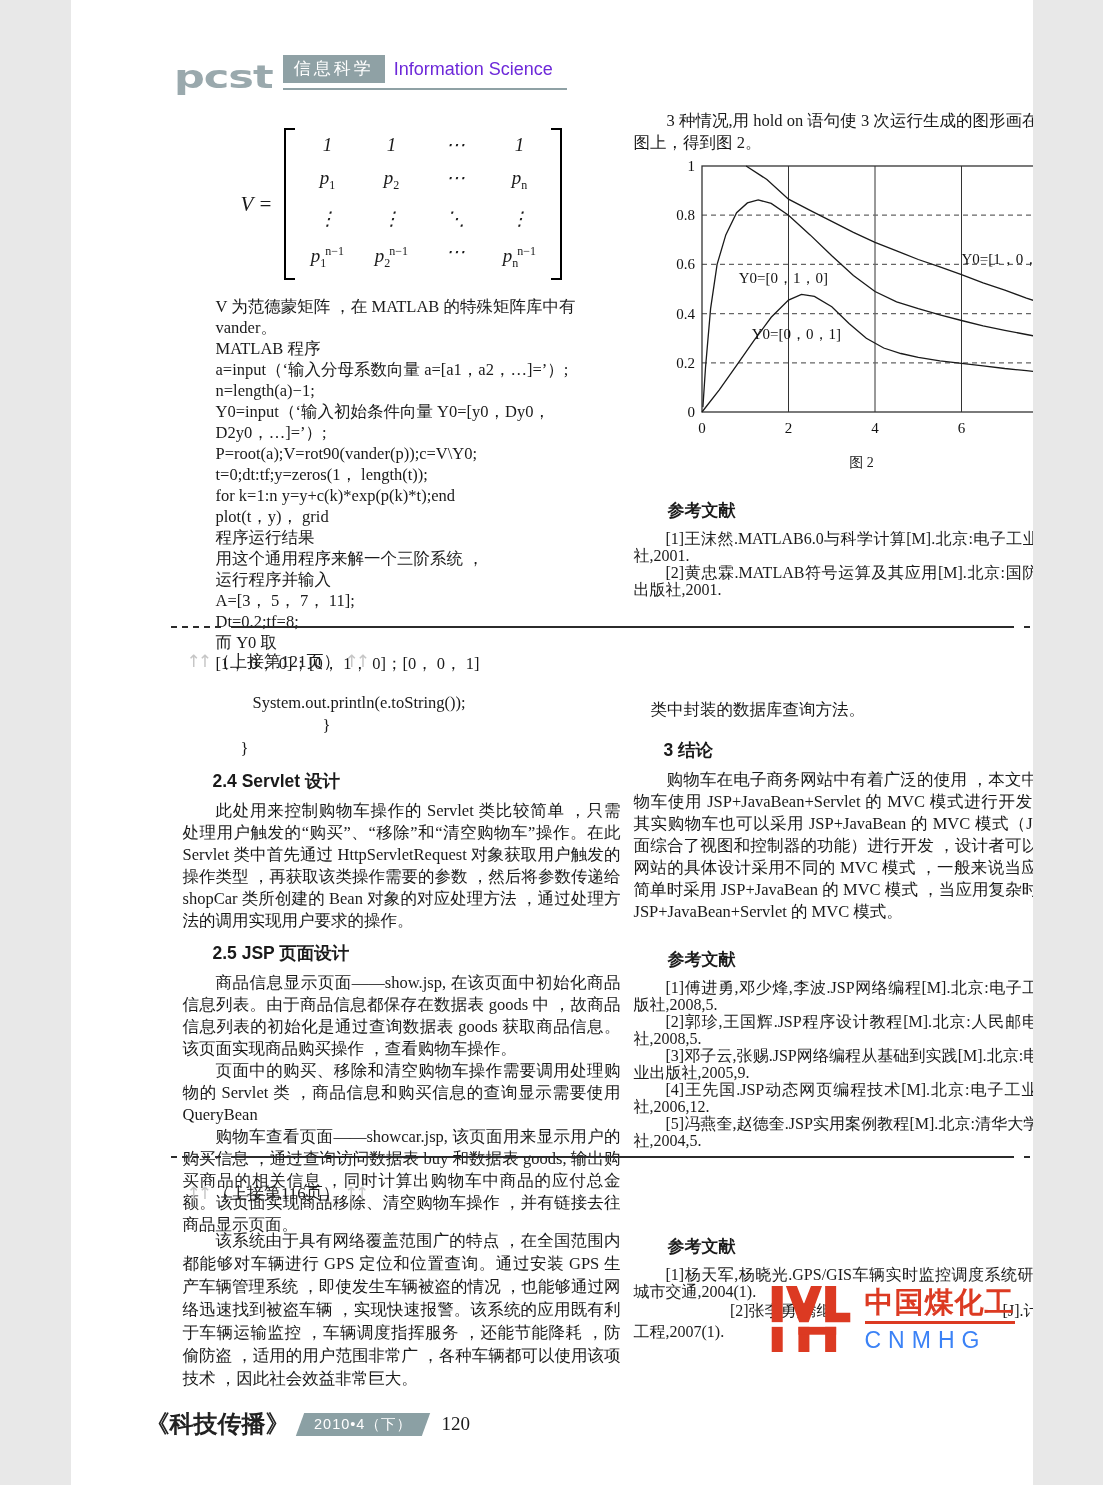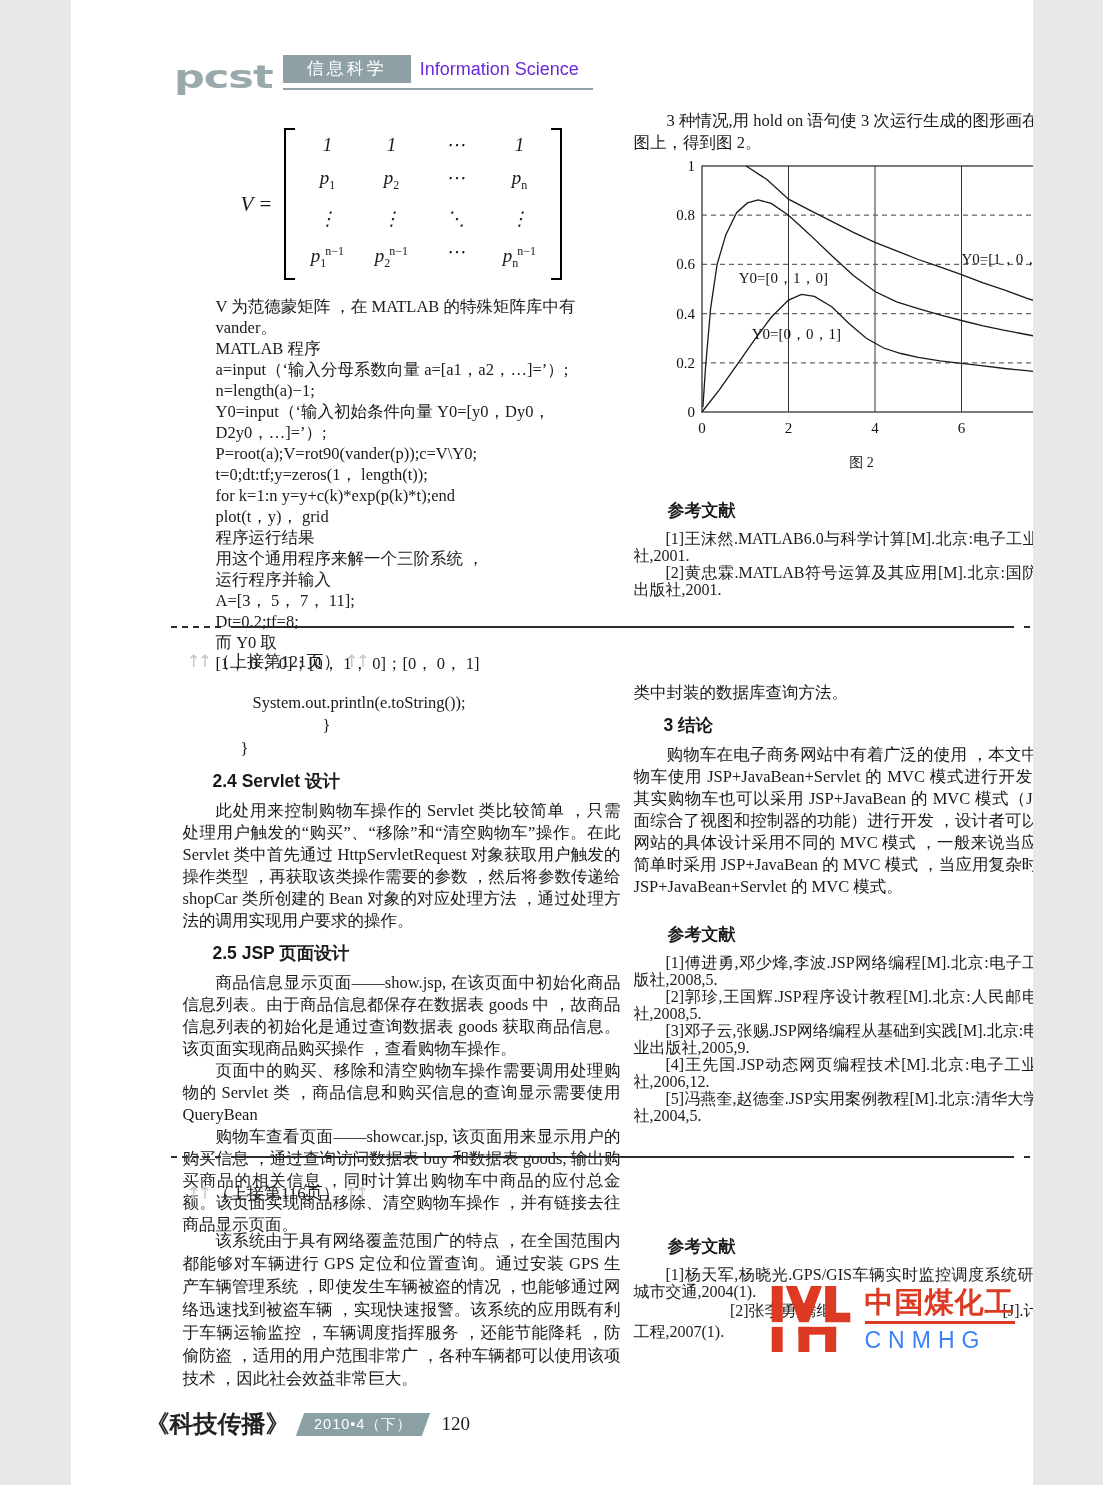--- a/index.html
+++ b/index.html
@@ -5,26 +5,26 @@
   html,body{margin:0;padding:0;background:#e8e8e8;}
   .page{position:relative;width:962px;height:1485px;background:#ffffff;margin:0 auto;
         font-family:"Liberation Serif",serif;color:#1a1a1a;overflow:hidden;}
   
   .hdr{position:absolute;left:103px;top:55px;display:flex;align-items:flex-end;}
   .hdr-logo{font-family:"DejaVu Sans",sans-serif;font-weight:800;font-size:40px;line-height:34px;
             color:#9aa9ad;letter-spacing:-1px;transform:scale(1.08,.78);transform-origin:left bottom;}
   .hdr-right{margin-left:18px;display:flex;align-items:center;border-bottom:2px solid #8fa1a5;
              padding-bottom:5px;padding-right:14px;}
   .hdr-badge{background:#8fa1a5;color:#fff;font-family:"Liberation Sans",sans-serif;font-size:17px;
-             padding:2px 24px 3px;letter-spacing:3px;}
+             padding:2px 11px 3px;letter-spacing:3px;}
   .hdr-en{color:#6d28d9;font-family:"Liberation Sans",sans-serif;font-size:18px;margin-left:9px;white-space:nowrap;}
   
   .col{position:absolute;text-align:justify;font-size:16.5px;line-height:22px;}
   .para{text-indent:2em;margin:0;}
-  .lead-line{margin:0;}
+  .lead-line{margin:17px;}
   .h-sans{font-family:"Liberation Sans",sans-serif;font-weight:bold;font-size:17.5px;
           padding-left:30px;margin:9px 0 7px;text-indent:0;line-height:24px;}
   .ref-h{font-family:"Liberation Sans",sans-serif;font-weight:bold;font-size:17px;
          padding-left:34px;margin:0 0 8px;line-height:22px;}
   .ref{text-indent:2em;line-height:17px;font-size:16px;}
   .refs-block{margin-top:26px;}
   
   .matrix-wrap{display:flex;justify-content:center;align-items:center;margin:2px 0 16px;}
   .matrix-lhs{font-style:italic;font-size:21px;margin-right:12px;}
   .brk{align-self:stretch;width:9px;}

